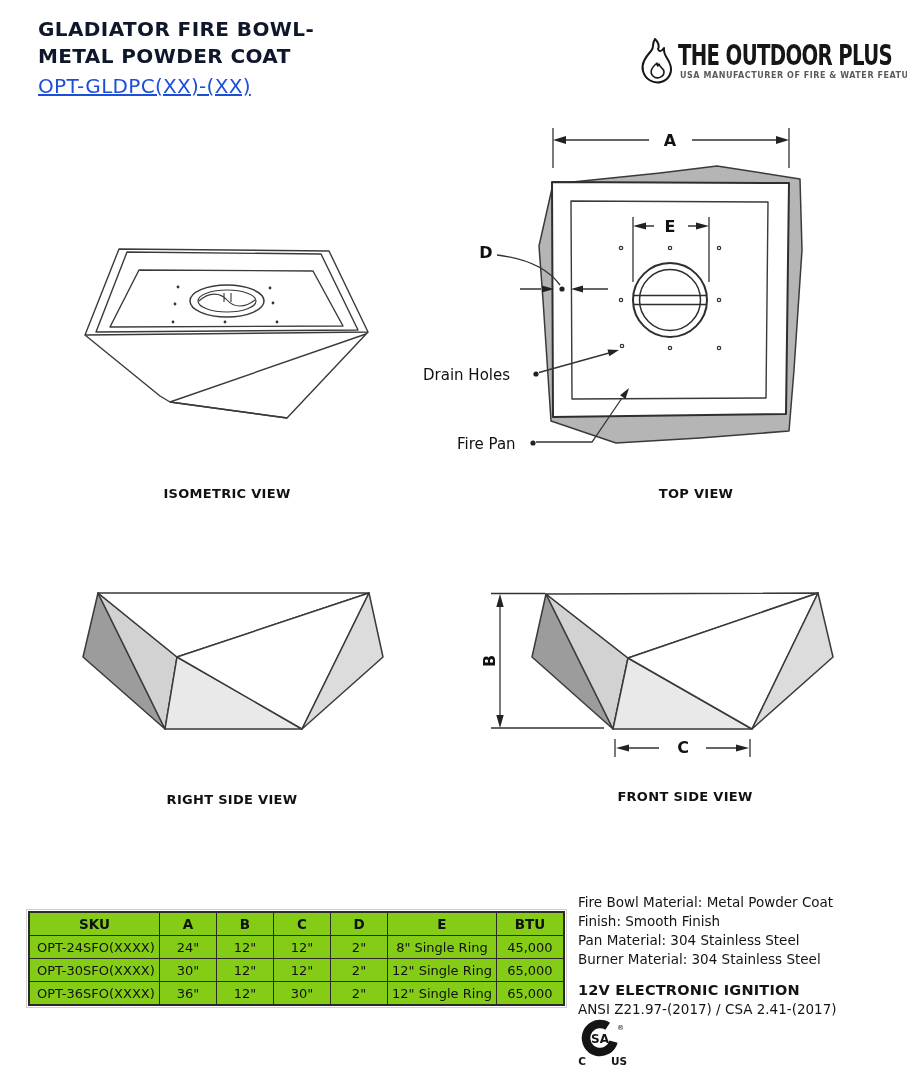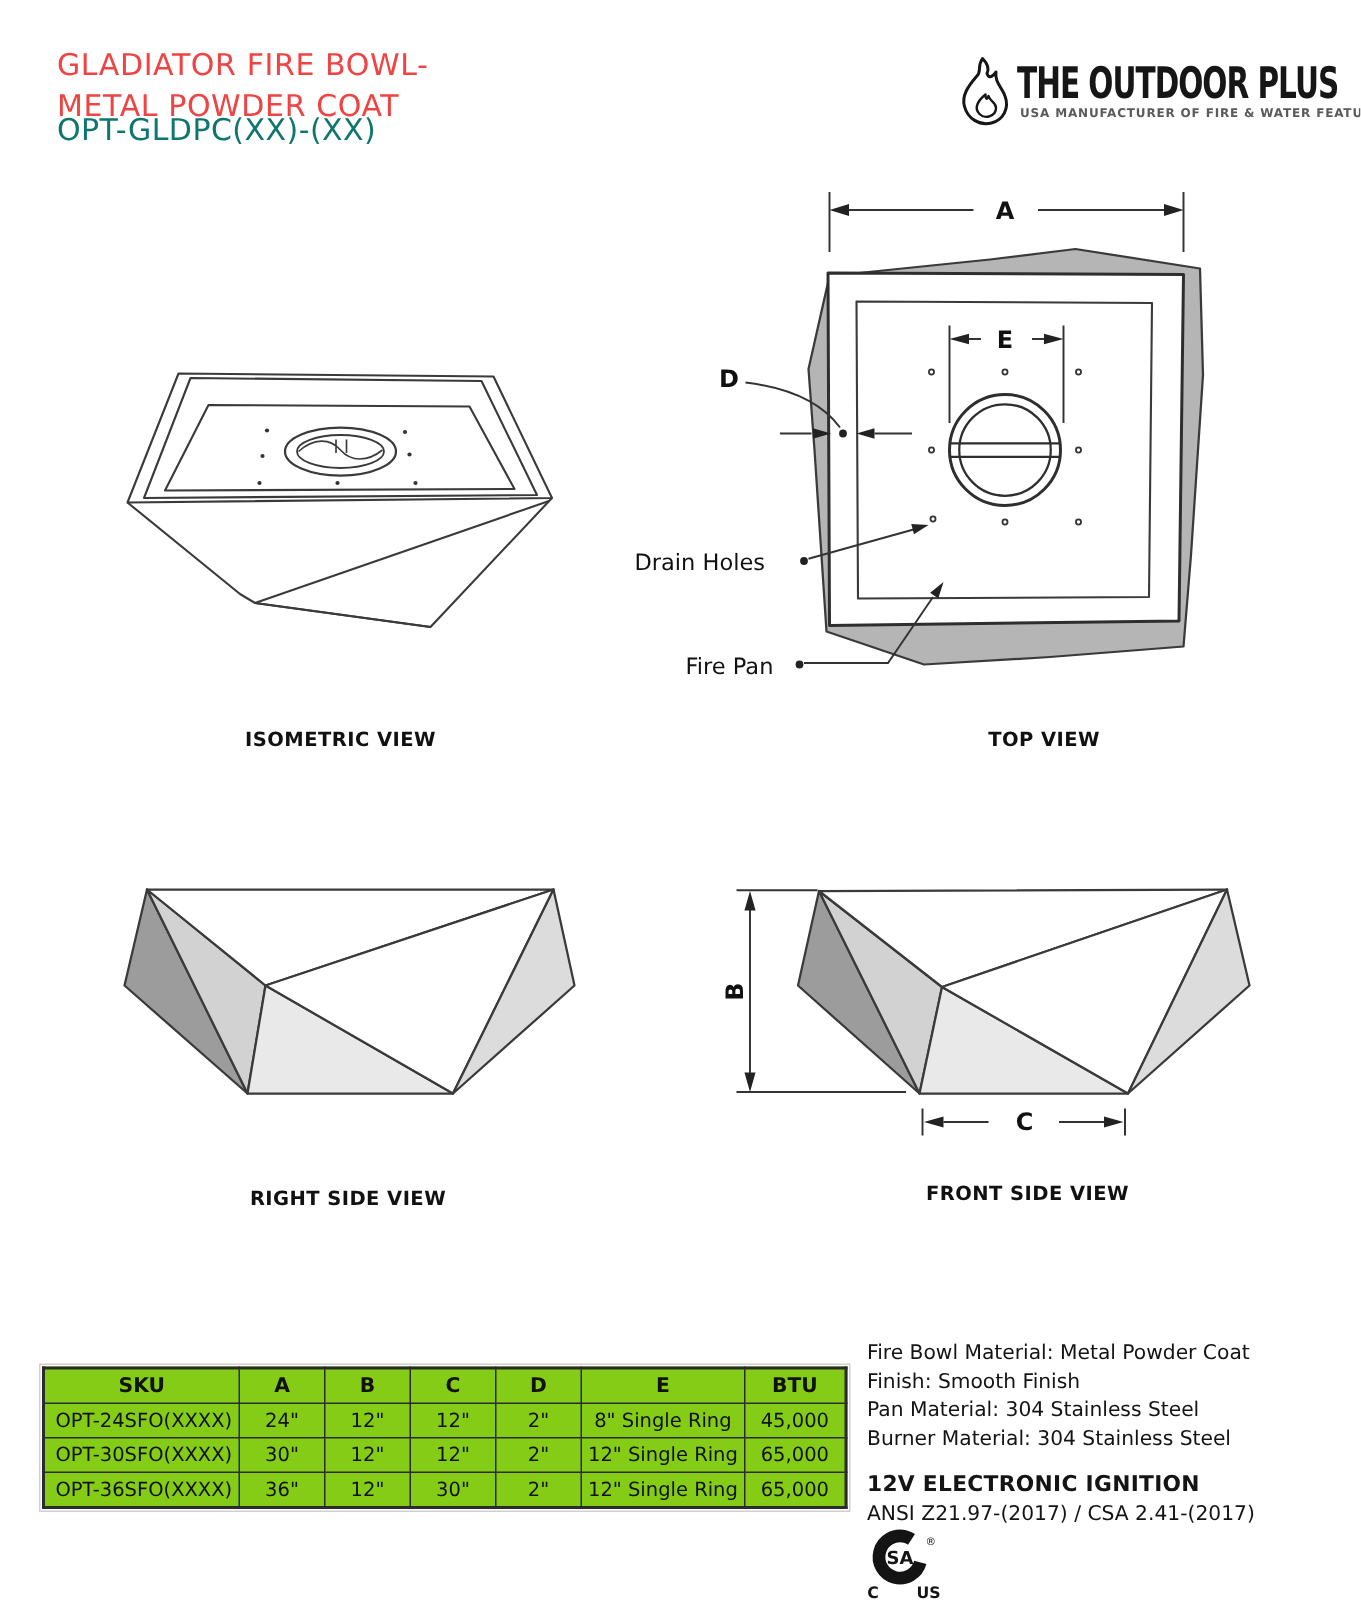--- a/index.html
+++ b/index.html
@@ -1,22 +1,22 @@
 <!DOCTYPE html>
 <html><head>
 <meta charset="utf-8">
 <style>
   html,body{margin:0;padding:0;background:#fff;}
   .page{
     position:relative;width:907px;height:1069px;background:#ffffff;
     font-family:"DejaVu Sans","Liberation Sans",sans-serif;color:#1a1a1a;overflow:hidden;
   }
   
-  .title{position:absolute;left:38px;top:30px;font-size:20px;font-weight:normal;line-height:27px;letter-spacing:.4px;color:#ef4444;}
-  .model{position:absolute;left:38px;top:74px;font-size:20px;font-weight:400;color:#0f766e;letter-spacing:.3px;}
+  .title{position:absolute;left:38px;top:16px;font-size:20px;font-weight:bold;line-height:27px;letter-spacing:.4px;color:#0f172a;}
+  .model{position:absolute;left:38px;top:74px;font-size:20px;font-weight:400;color:#1d4ed8;letter-spacing:.3px;text-decoration:underline;}
   .logo{position:absolute;left:638px;top:8px;width:262px;height:52px;margin-top:29px;}
   .logo-name{
     position:absolute;left:40px;top:1px;font-size:29px;font-weight:bold;white-space:nowrap;
     transform:scaleX(.68);transform-origin:left top;letter-spacing:-1px;color:#161616;
   }
   .logo-tagline{position:absolute;left:42px;top:34px;font-size:8px;font-weight:bold;letter-spacing:.55px;color:#5a5a5a;white-space:nowrap;}
   
   .view-caption{position:absolute;width:200px;text-align:center;font-size:13px;font-weight:bold;letter-spacing:.3px;color:#111;}
   .drawing{position:absolute;}
   svg text{font-family:"DejaVu Sans","Liberation Sans",sans-serif;}

